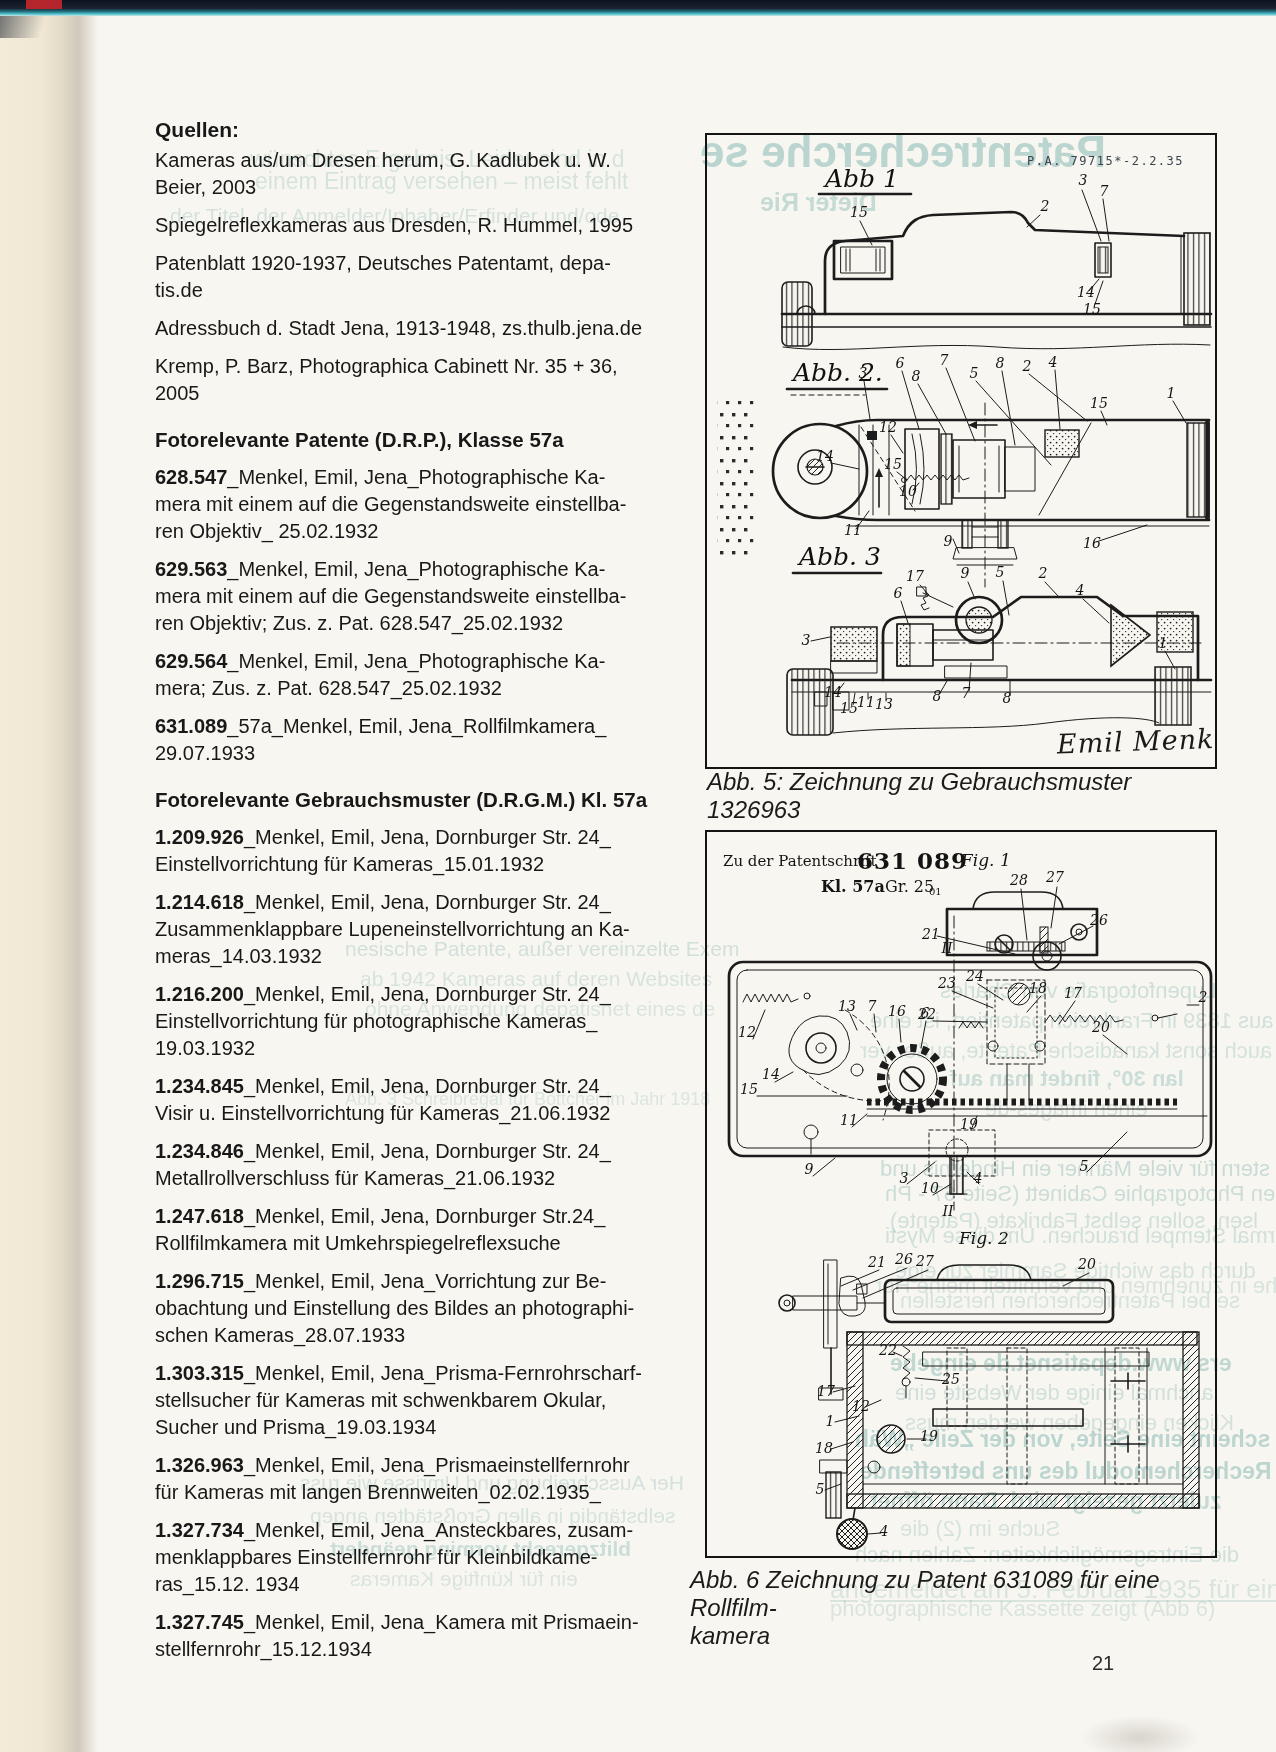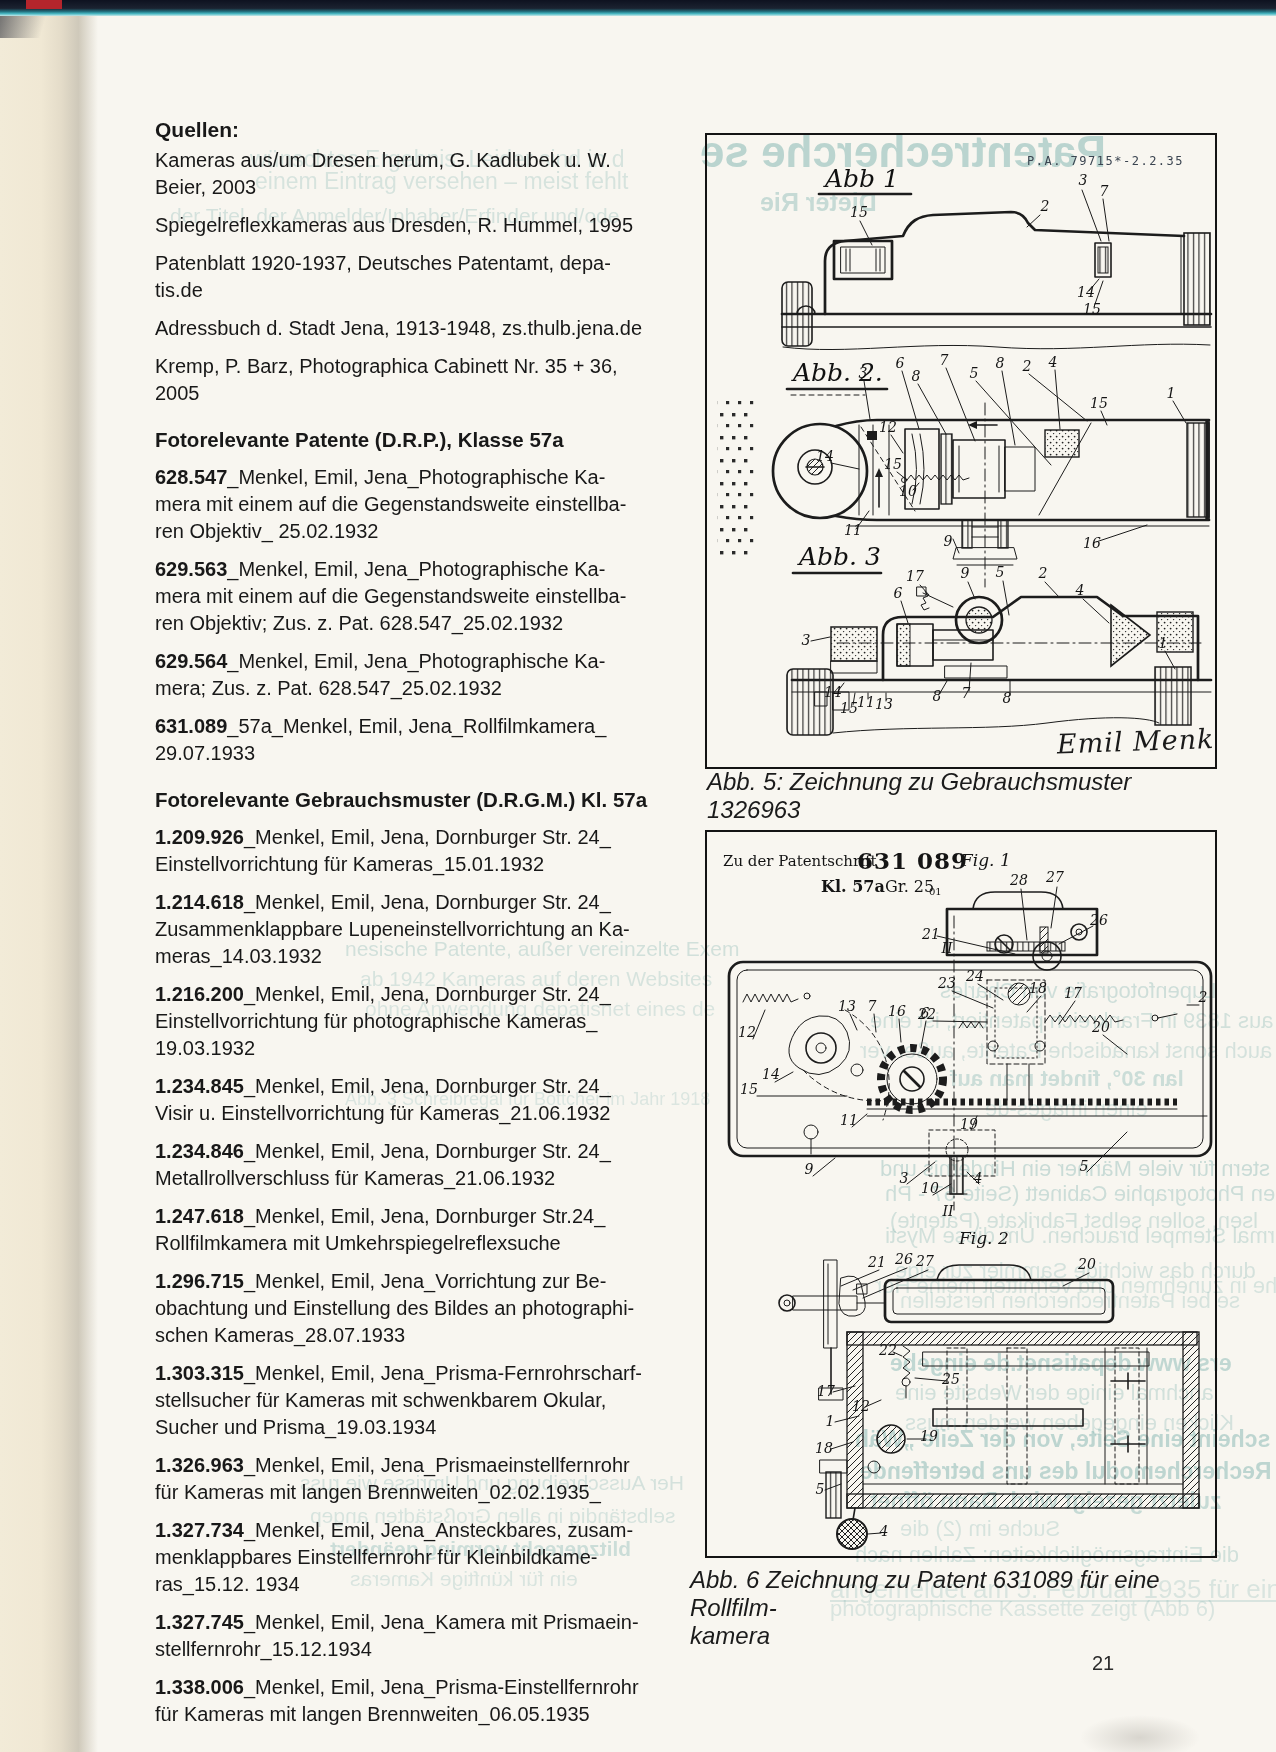--- a/index.html
+++ b/index.html
@@ -172,22 +172,20 @@
         <p class="entry"><b>1.326.963</b><span>_Menkel, Emil, Jena_Prismaeinstellfernrohr
 für Kameras mit langen Brennweiten_02.02.1935_</span></p>
 
         <p class="entry"><b>1.327.734</b><span>_Menkel, Emil, Jena_Ansteckbares, zusam-
 menklappbares Einstellfernrohr für Kleinbildkame-
 ras_15.12. 1934</span></p>
 
         <p class="entry"><b>1.327.745</b><span>_Menkel, Emil, Jena_Kamera mit Prismaein-
 stellfernrohr_15.12.1934</span></p>
 
-        <p class="entry"><b>1.338.006</b><span>_Menkel, Emil, Jena_Prisma-Einstellfernrohr
-für Kameras mit langen Brennweiten_06.05.1935</span></p>
       </div>
   </div>
 
   <div class="figbox" id="figbox1">
     <svg viewBox="0 0 508 632">
       <defs>
         <pattern id="f1vh" width="5.5" height="8" patternUnits="userSpaceOnUse">
           <line x1="2.5" y1="0" x2="2.5" y2="8" stroke="#222" stroke-width="1.1"></line>
         </pattern>
         <pattern id="f1dot" width="6" height="6" patternUnits="userSpaceOnUse">

